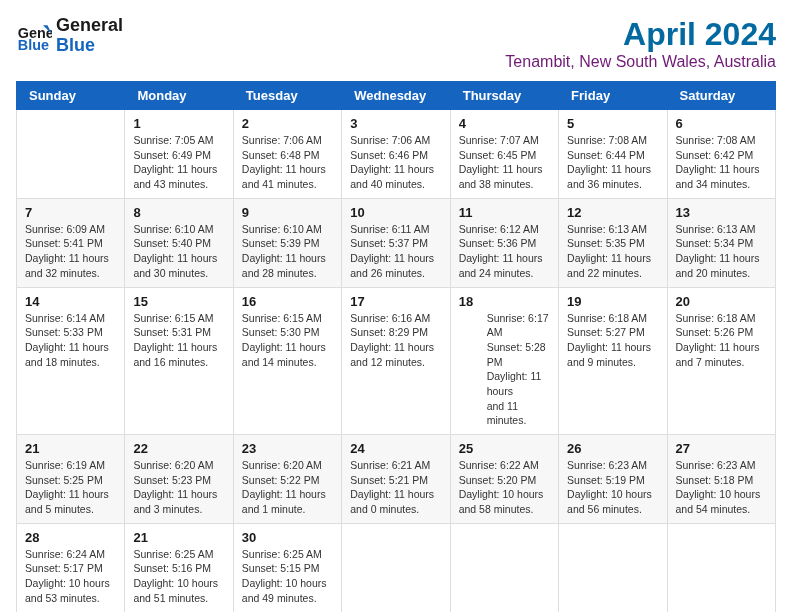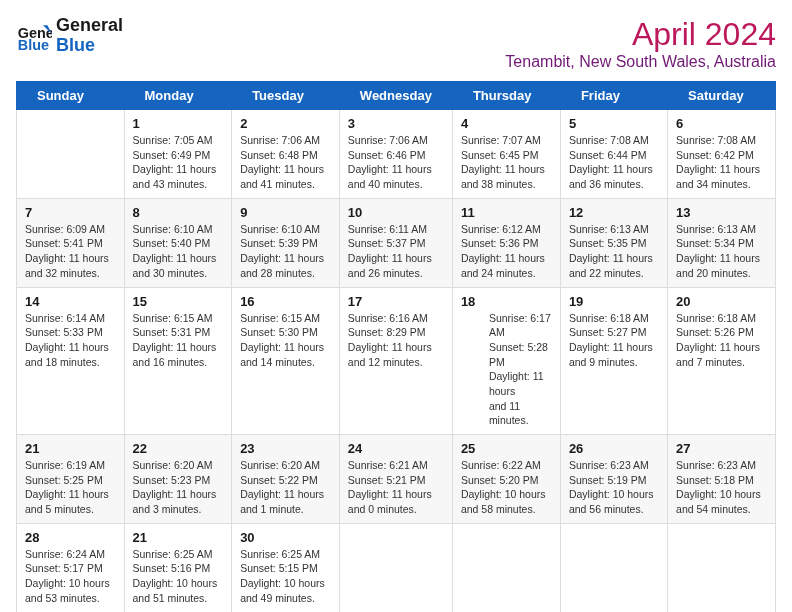--- a/index.html
+++ b/index.html
@@ -23,38 +23,38 @@
     }
     .logo-icon {
       width: 36px;
       height: 36px;
     }
     .title-section {
       text-align: right;
     }
     .month-title {
       font-size: 32px;
-      font-weight: normal;
-      color: #be185d;
+      font-weight: bold;
+      color: #0369a1;
     }
     .location-title {
       font-size: 16px;
       color: #701a75;
     }
     .calendar-table {
       width: 100%;
       border-collapse: collapse;
       border: 1px solid #ccc;
     }
     .calendar-table th {
       background: #1565c0;
       color: #fff;
       font-size: 13px;
       font-weight: bold;
-      padding: 6px 20px;
+      padding: 6px 12px;
       text-align: left;
       border: 1px solid #1565c0;
     }
     .calendar-table td {
       vertical-align: top;
       padding: 6px 8px;
       border: 1px solid #ddd;
       width: calc(100% / 7);
       background: #fff;
       min-height: 90px;

